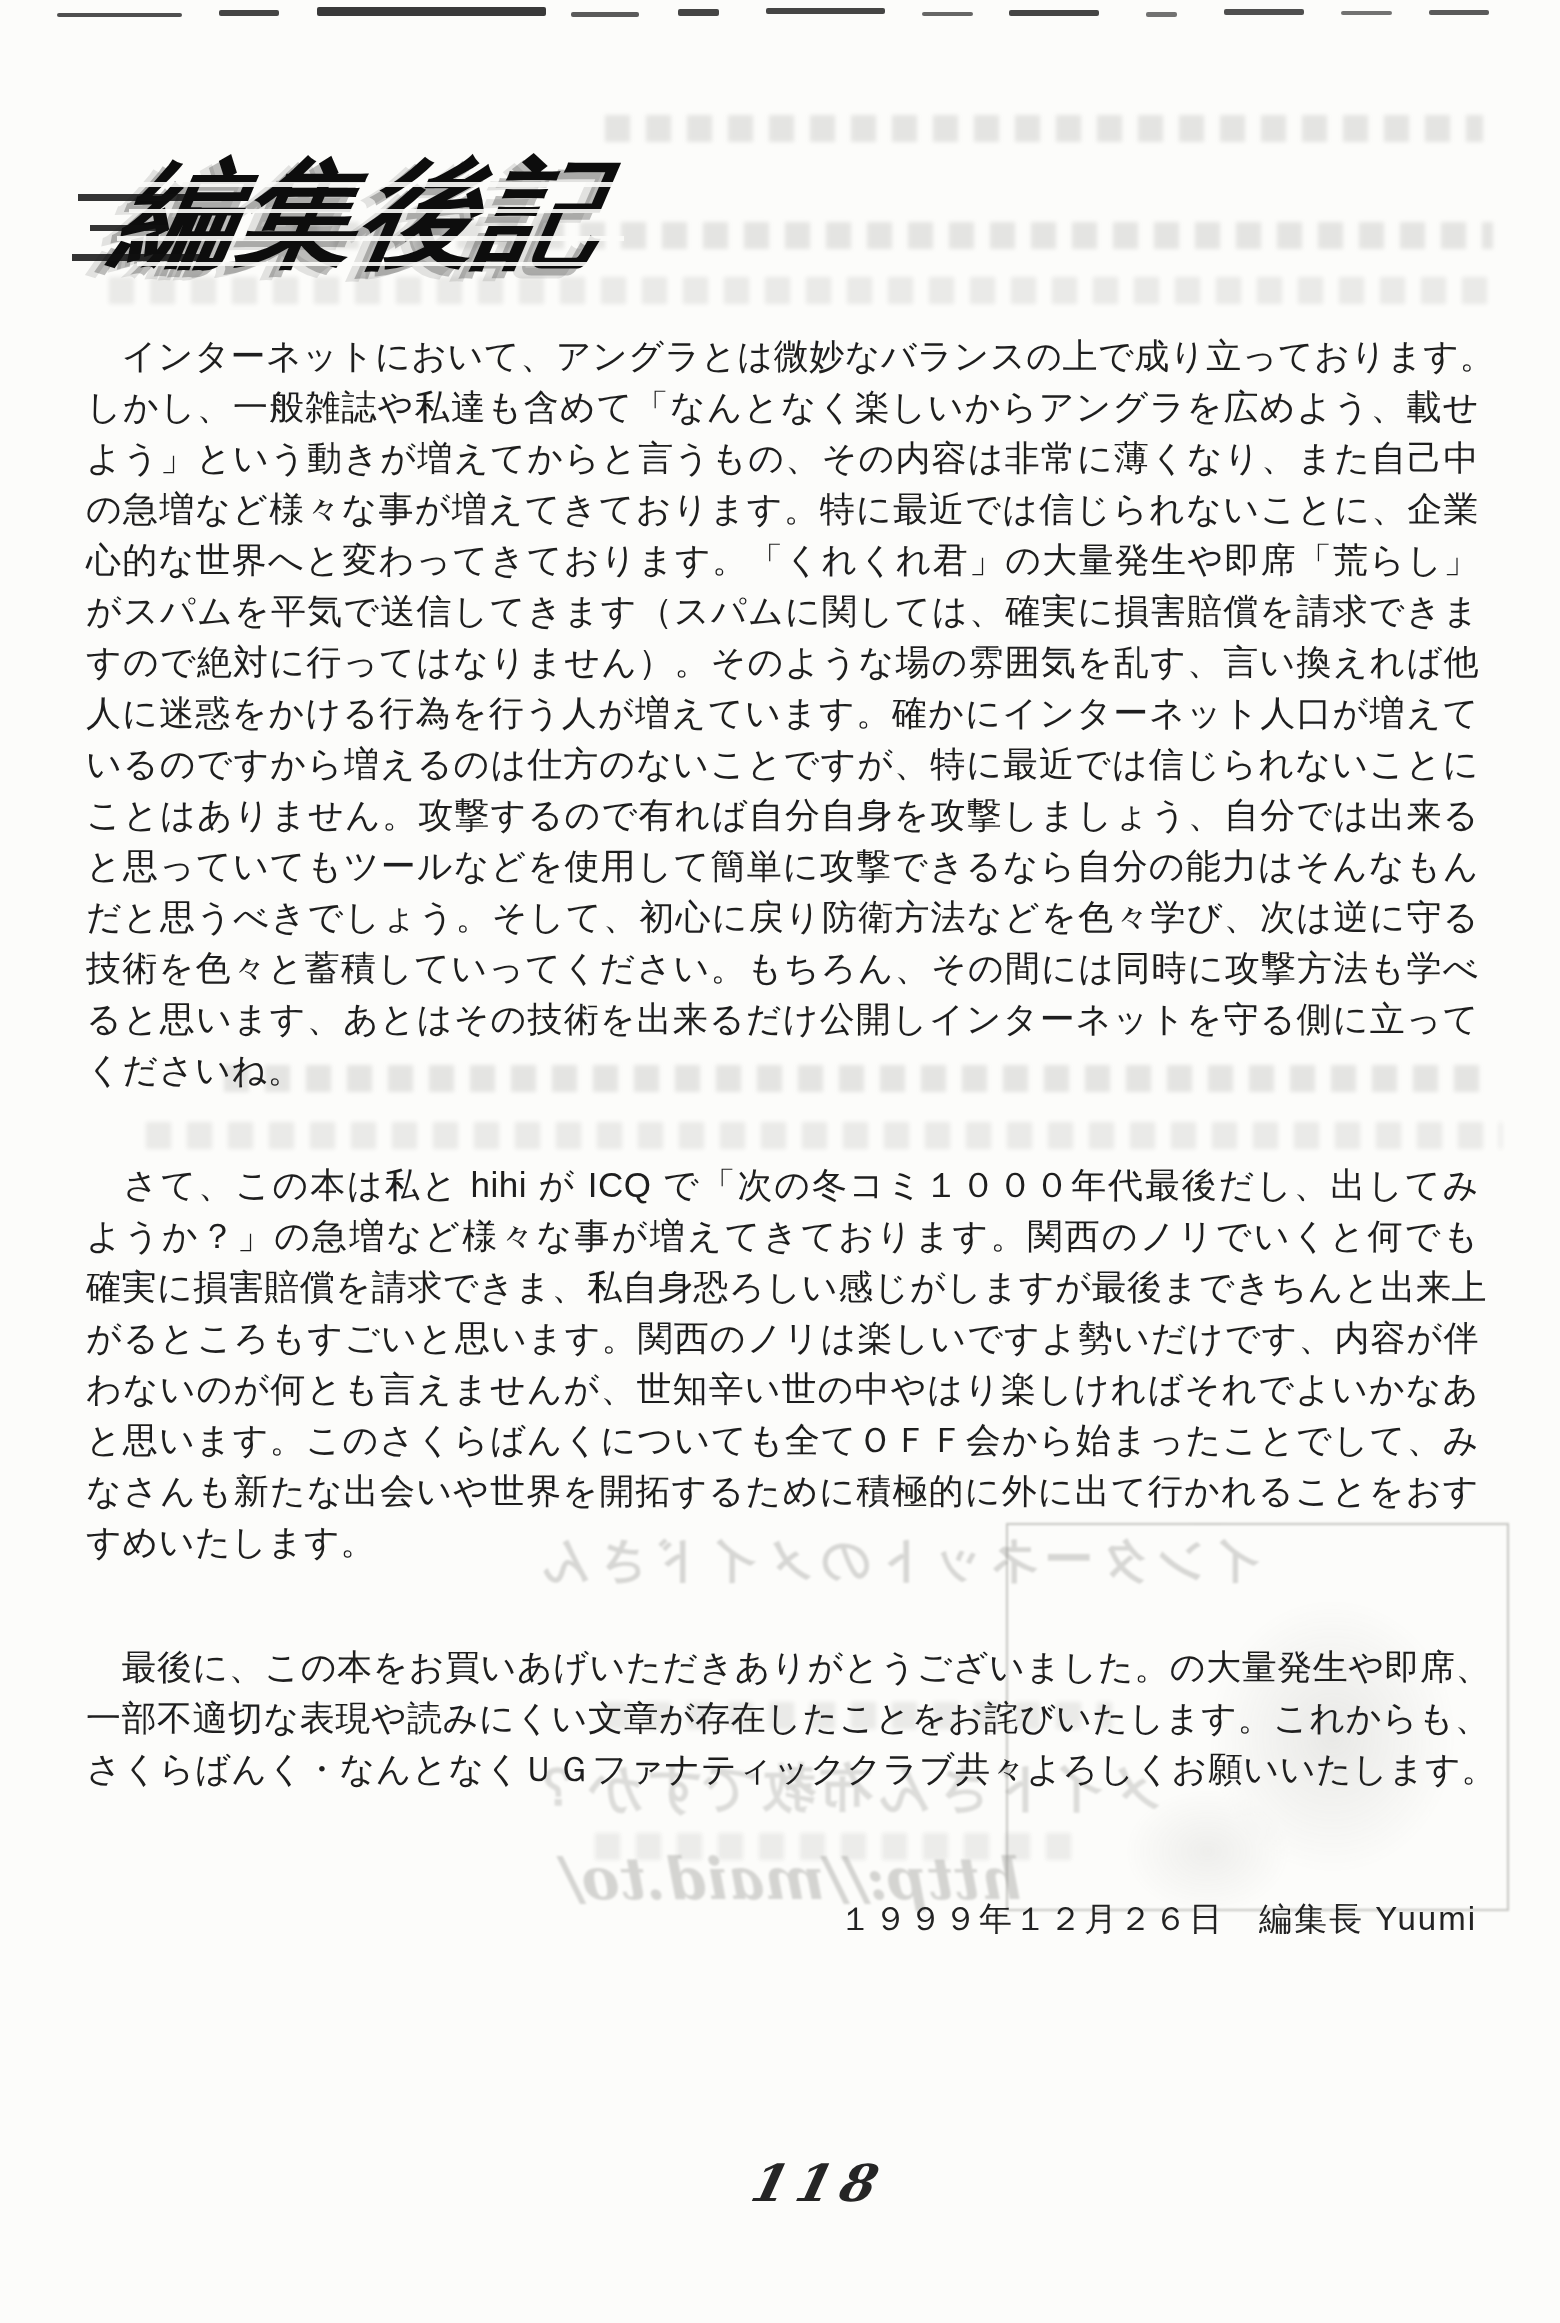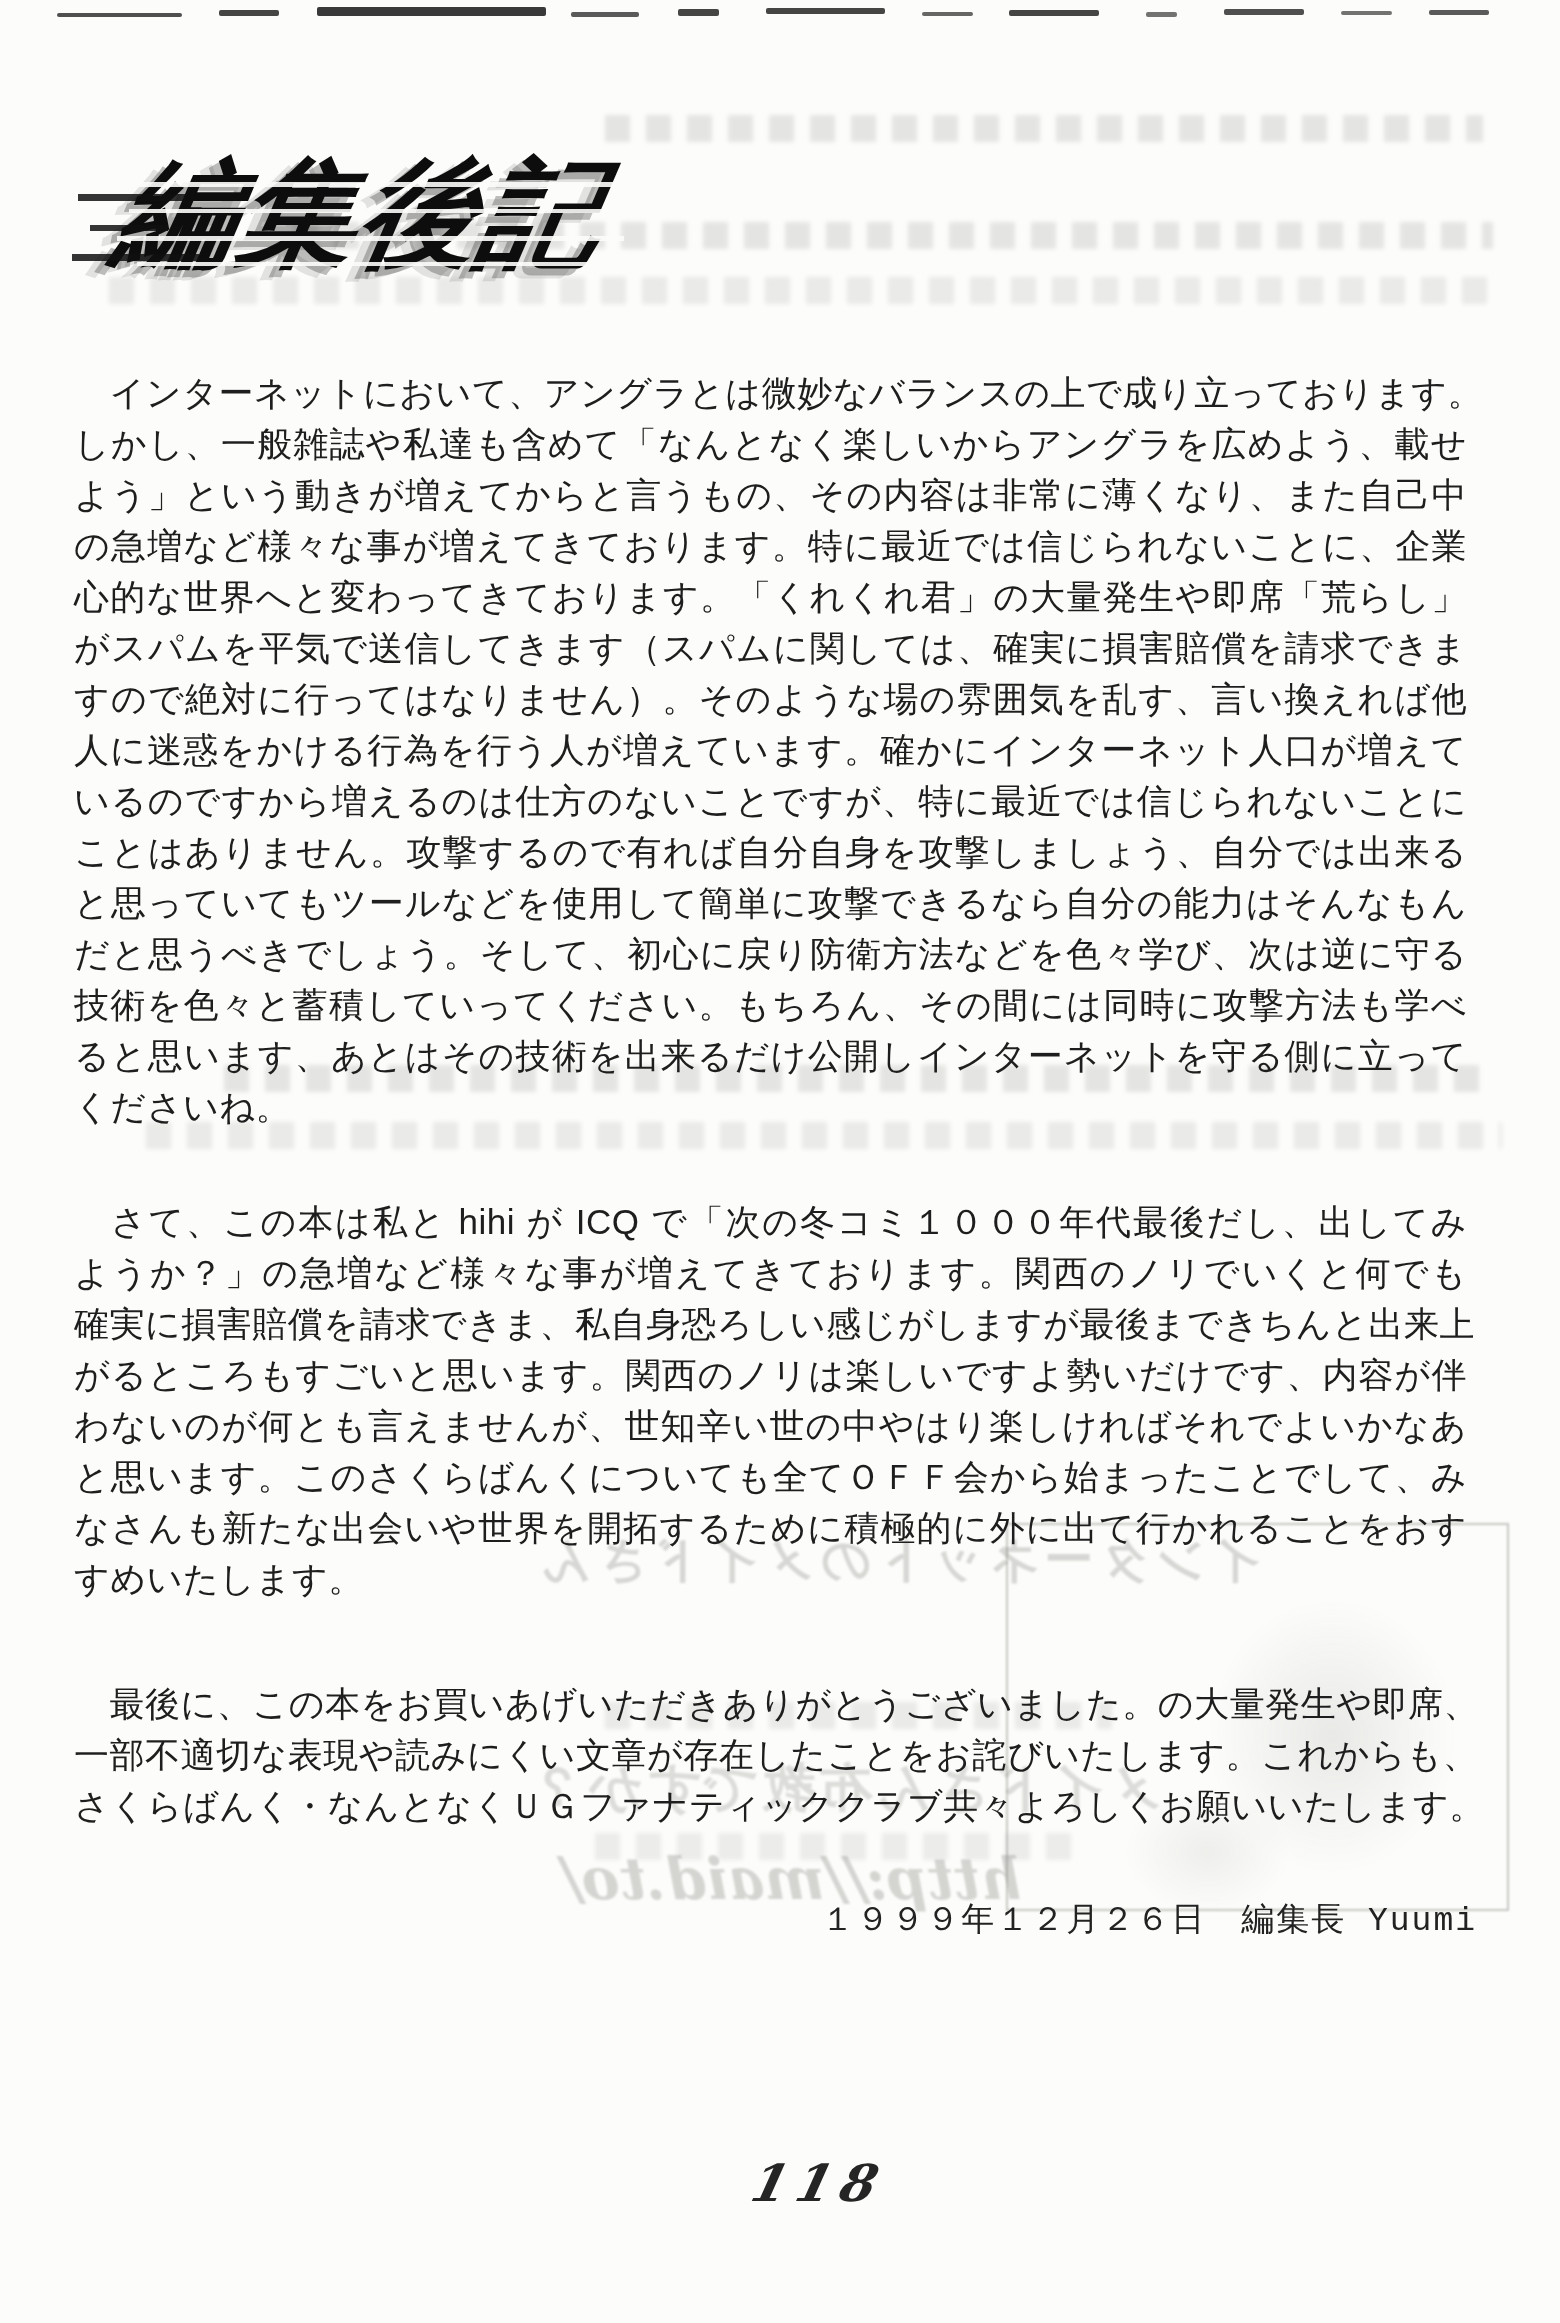--- a/index.html
+++ b/index.html
@@ -46,36 +46,36 @@
   .ts2 { left: 9.8px;  top:  74px; width: 488px; height: 3.9px; }
   .ts3 { left: -2px;  top: 101px; width: 507px; height: 4.9px; }
   .ts4 { left: 17.6px;  top: 127px; width: 458px; height: 3.9px; }
   .tdash { position: absolute; background: #111; opacity: .85; }
   .td1 { left: -41px; top:  59px; width: 107px; height: 6.8px; }
   .td2 { left: -29px; top:  90px; width:  78px; height: 5.9px; }
   .td3 { left: -47px; top: 119px; width: 127px; height: 6.8px; }
 
   
   .para {
-    position: absolute; left: 74px; width: 1393px;
+    position: absolute; left: 86px; width: 1393px;
     font-size: 35px; line-height: 51px;
-    color: #1e1e1e; letter-spacing: 0.5px; margin-top: 37px;
+    color: #1e1e1e; letter-spacing: 0.5px;
   }
   .para .tline { text-align: justify; text-align-last: justify; white-space: nowrap; }
   .para .tline:last-child { text-align-last: left; }
   .p1 { top: 330px; }
   .p2 { top: 1159px; }
   .p3 { top: 1641px; }
   .p3 .tline:last-child { text-align-last: justify; }
 
   .signoff {
     position: absolute; left: 86px; top: 1897px; width: 1391px;
     font-size: 33px; color: #222; letter-spacing: 2px;
     text-align: right;
-    font-family: Liberation Mono, monospace;
+    font-family: Liberation Sans, sans-serif;
   }
 
   .pagenum {
     position: absolute; left: 753px; top: 2153px;
     font-family: "DejaVu Serif", serif;
     font-size: 51px; font-weight: 700; font-style: italic;
     letter-spacing: 8.8px; color: #252525;
     transform: skewX(-14deg);
   }
 

